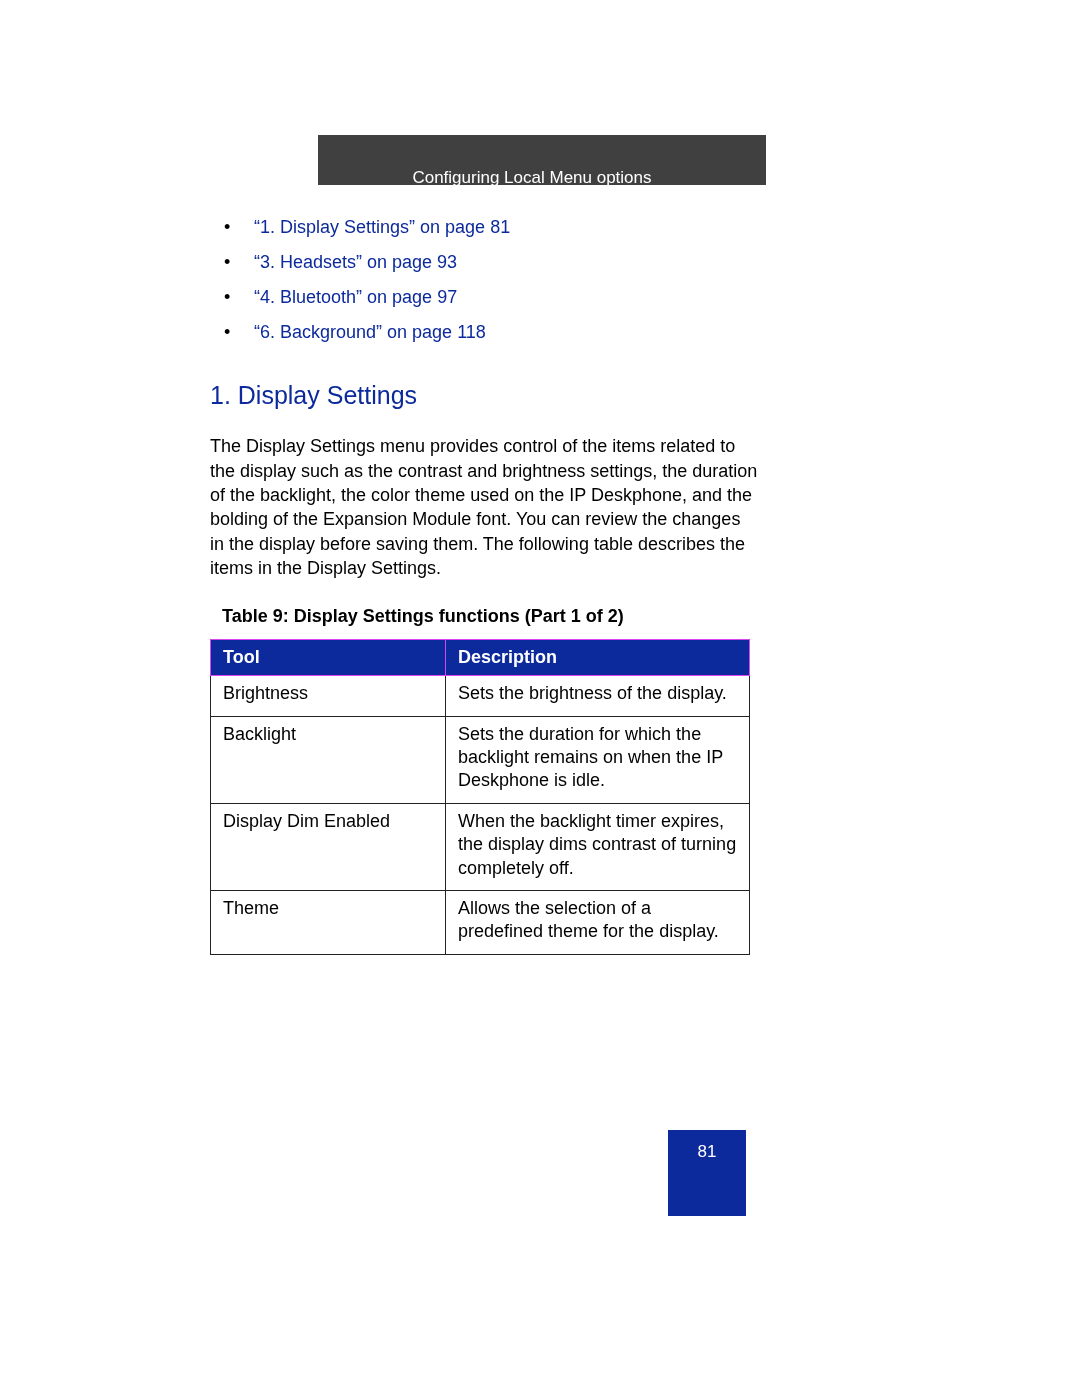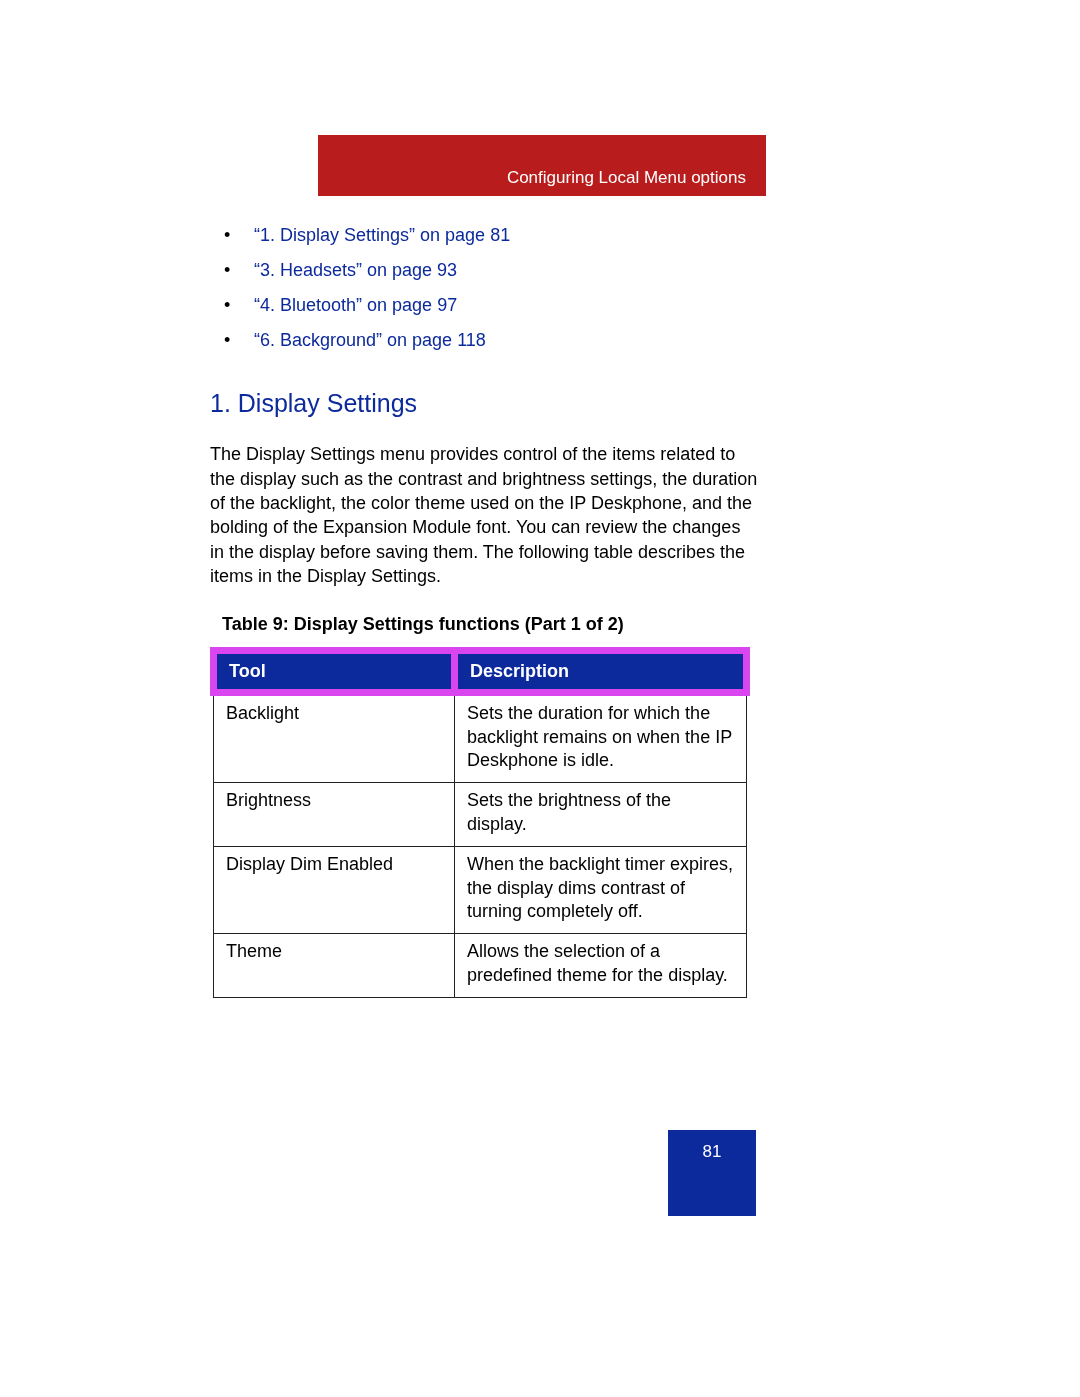--- a/index.html
+++ b/index.html
@@ -16,32 +16,32 @@
     width: 1080px;
     height: 1397px;
     position: relative;
     box-sizing: border-box;
   }
   .blue-bar {
     position: absolute;
     left: 318px;
     top: 135px;
     width: 448px;
-    height: 61px;
-    background: #b91c1c;
+    height: 50px;
+    background: #404040;
     color: #fff;
     font-size: 17px;
-    text-align: right;
+    text-align: center;
     box-sizing: border-box;
     padding: 33px 20px 0 0;
   }
   .content {
     position: absolute;
     left: 210px;
-    top: 222px;
+    top: 214px;
     width: 556px;
   }
   ul.nav-list {
     margin: 0 0 30px 0;
     padding: 0;
     list-style: none;
   }
   ul.nav-list li {
     position: relative;
     padding-left: 44px;
@@ -81,34 +81,34 @@
     border-collapse: collapse;
     width: 540px;
     font-size: 18px;
   }
   table.settings th {
     background: #0c2a9c;
     color: #fff;
     font-weight: bold;
     text-align: left;
     padding: 7px 12px;
-    border: 7px solid #d946ef;
+    border: 1px solid #d946ef;
   }
   table.settings td {
     border: 1px solid #222;
     padding: 6px 12px 10px 12px;
     vertical-align: top;
     line-height: 1.3;
   }
   .col-tool { width: 210px; }
   .page-num-box {
     position: absolute;
     left: 668px;
     top: 1130px;
-    width: 88px;
+    width: 78px;
     height: 86px;
     background: #0c2a9c;
     color: #fff;
     box-sizing: border-box;
     padding-top: 12px;
     text-align: center;
     font-size: 17px;
   }
 </style>
 </head>
@@ -137,26 +137,26 @@
 
     <table class="settings">
       <thead>
         <tr>
           <th class="col-tool">Tool</th>
           <th>Description</th>
         </tr>
       </thead>
       <tbody>
         <tr>
+          <td>Brightness</td>
+          <td>Sets the brightness of the display.</td>
+        </tr>
+        <tr>
           <td>Backlight</td>
           <td>Sets the duration for which the backlight remains on when the IP Deskphone is idle.</td>
-        </tr>
-        <tr>
-          <td>Brightness</td>
-          <td>Sets the brightness of the display.</td>
         </tr>
         <tr>
           <td>Display Dim Enabled</td>
           <td>When the backlight timer expires, the display dims contrast of turning completely off.</td>
         </tr>
         <tr>
           <td>Theme</td>
           <td>Allows the selection of a predefined theme for the display.</td>
         </tr>
       </tbody>

